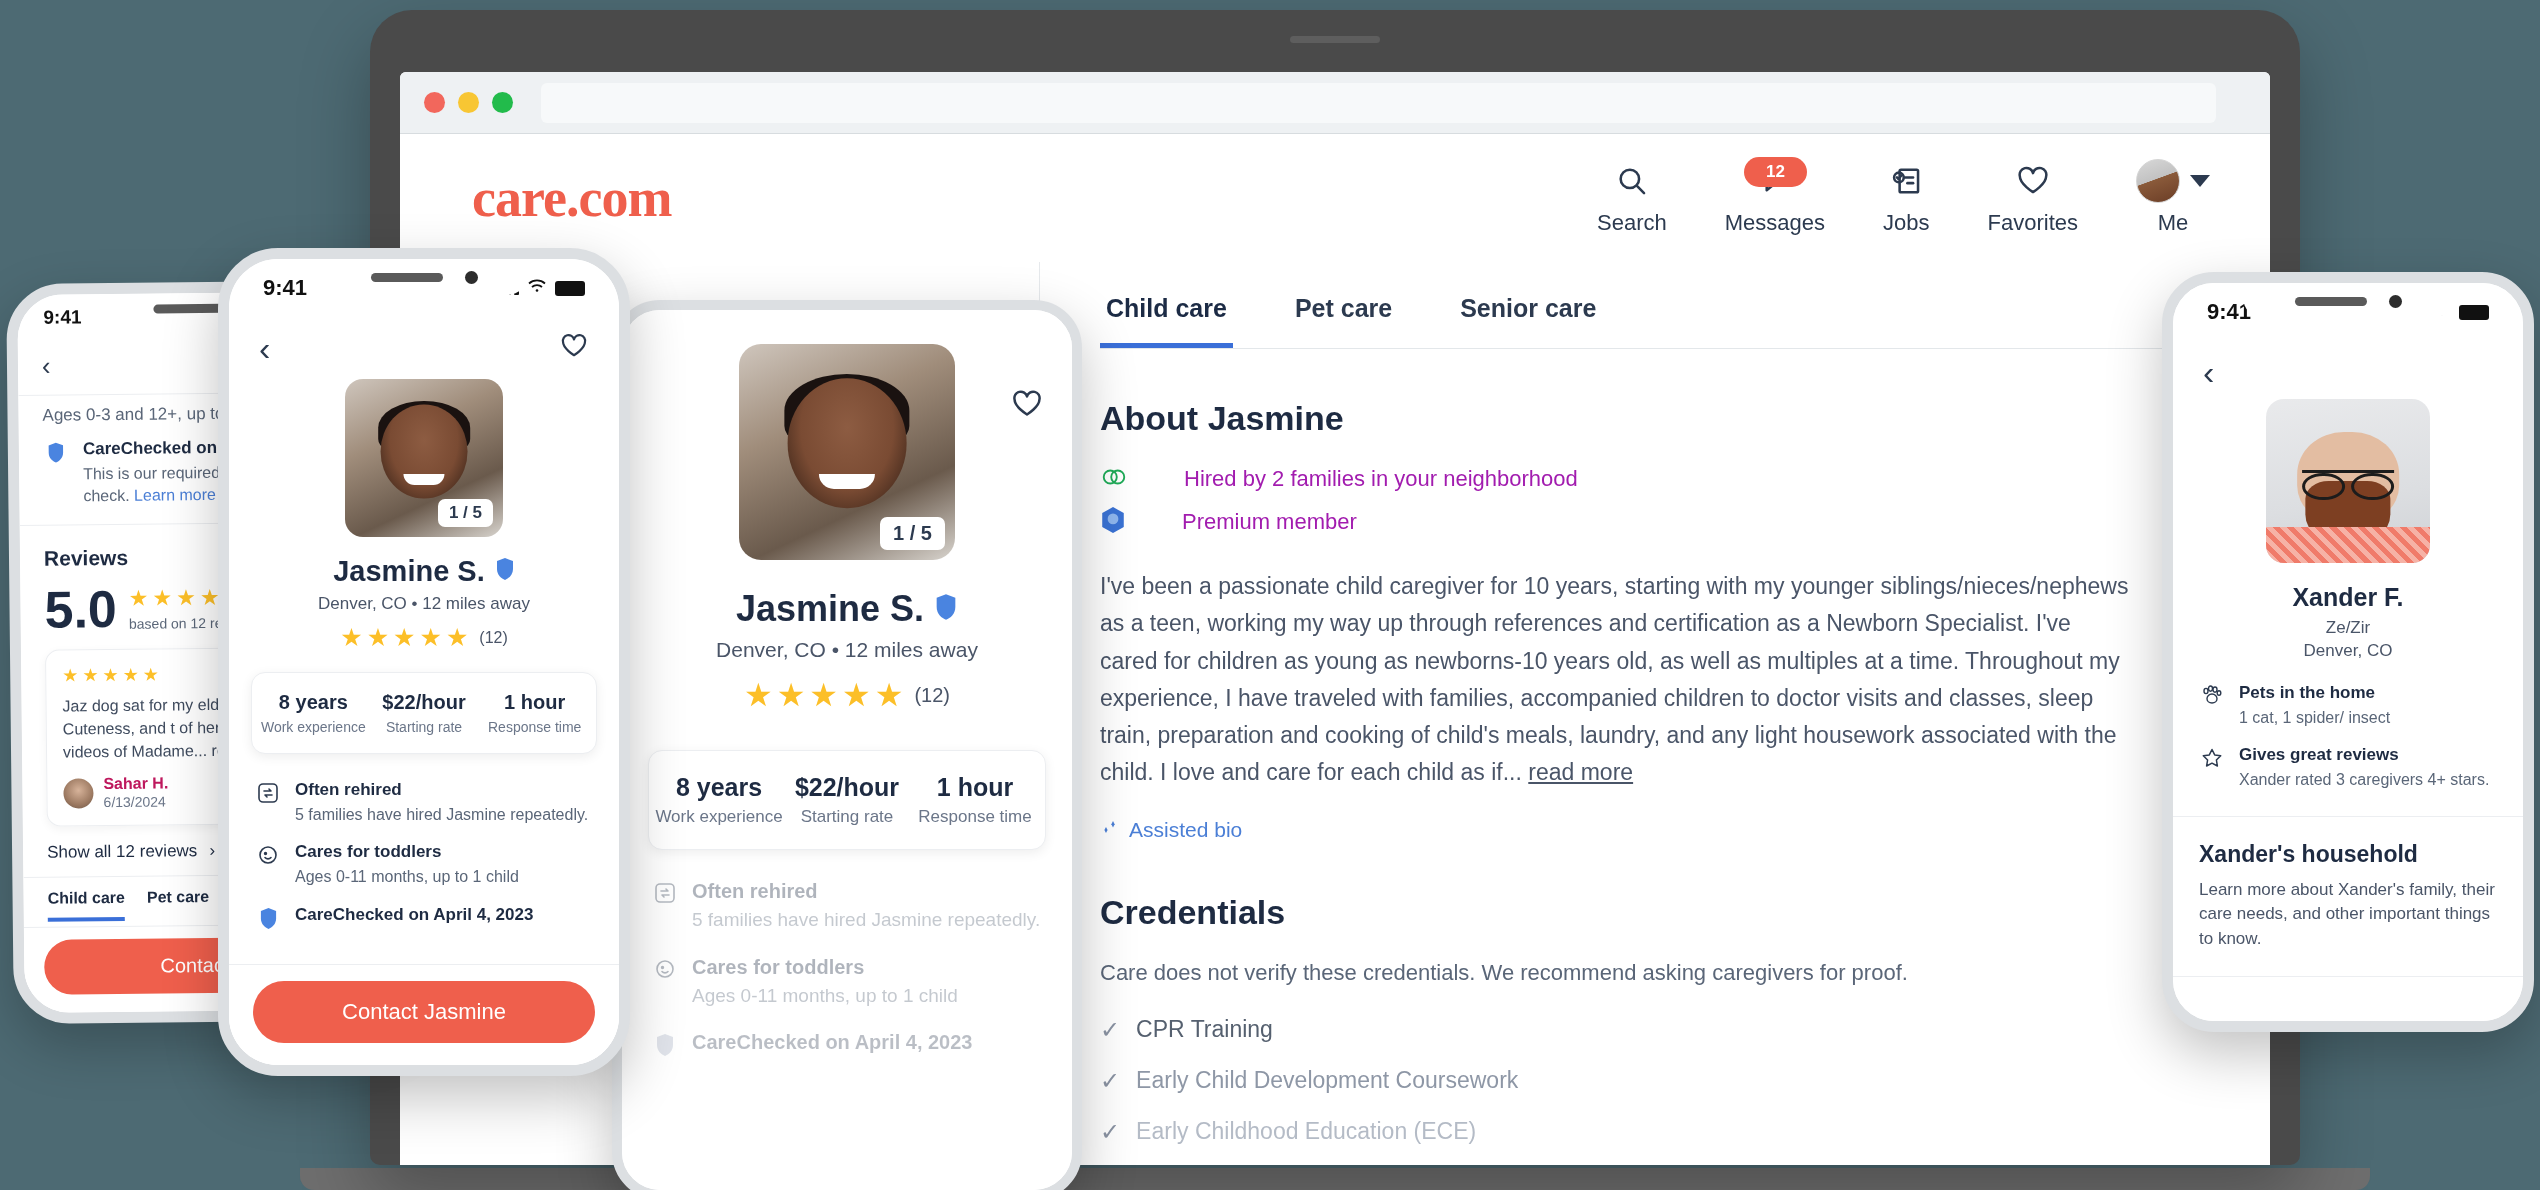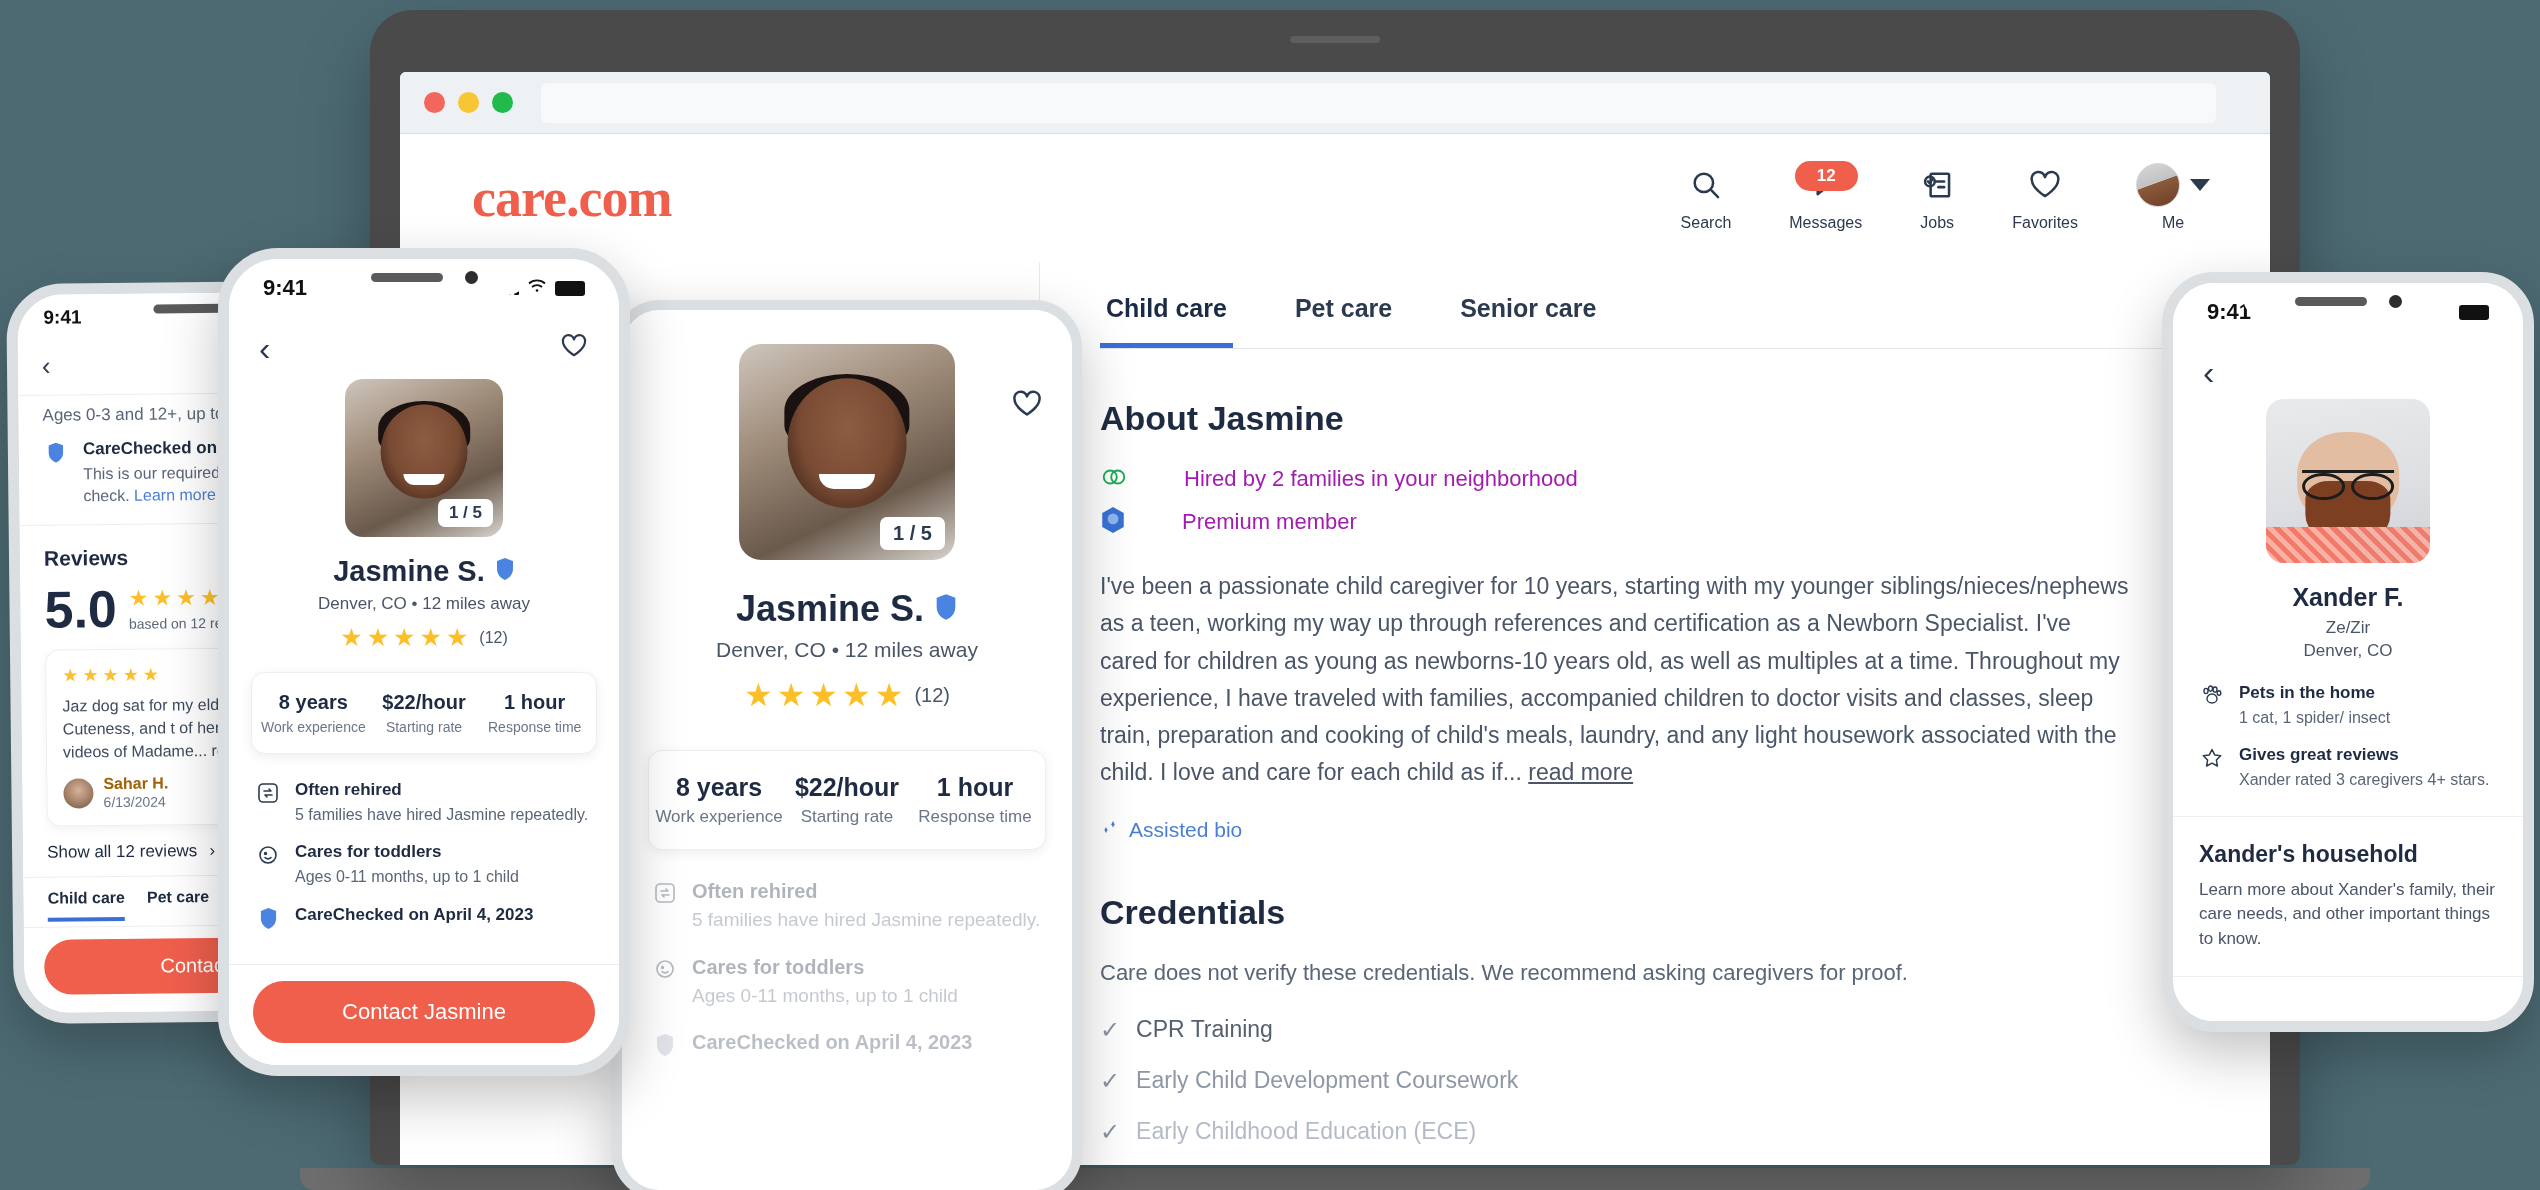--- a/index.html
+++ b/index.html
@@ -67,21 +67,21 @@
     font-family: "Liberation Serif", serif;
     font-weight: bold; font-size: 54px;
     color: #ef5f4c; letter-spacing: -1px;
   }
   .nav { margin-left: auto; display: flex; align-items: flex-start; gap: 58px; }
   .nav-item {
     display: flex; flex-direction: column; align-items: center;
     gap: 9px; position: relative; cursor: pointer;
   }
   .nav-icon { height: 40px; display: flex; align-items: center; justify-content: center; position: relative; }
-  .nav-label { font-size: 16px; color: #2c3a4f; }
+  .nav-label { font-size: 22px; color: #2c3a4f; }
   .badge {
     position: absolute; top: -4px; right: -14px;
     min-width: 30px; height: 30px; padding: 0 22px;
     background: #ef5f4c; color: #fff;
     border-radius: 15px; font-size: 17px; font-weight: bold;
     display: flex; align-items: center; justify-content: center;
   }
   .avatar-nav {
     width: 44px; height: 44px; border-radius: 50%;
     background: linear-gradient(160deg,#d8d8d8 0%,#c2c2c2 45%,#8a5a3a 46%,#6b3d26 100%);
@@ -233,21 +233,21 @@
   #phoneA .rv-head { display: flex; align-items: center; justify-content: space-between; padding: 16px 24px 0 24px; }
   #phoneA .rv-title { font-size: 21px; font-weight: bold; color: #1e2b42; }
   #phoneA .rv-circle { width: 34px; height: 34px; border-radius: 50%; border: 1px solid #ccd2d8; }
   #phoneA .rv-score { display: flex; align-items: center; gap: 12px; padding: 8px 24px 0 24px; }
   #phoneA .rv-num { font-size: 52px; font-weight: bold; color: #1e2b42; line-height: 1; }
   #phoneA .rv-based { font-size: 14px; color: #5a6678; margin-top: 4px; }
   #phoneA .rv-card { margin: 14px 24px 0 24px; border: 1px solid #eceef1; border-radius: 14px; box-shadow: 0 3px 10px rgba(0,0,0,0.05); padding: 14px 16px; }
   #phoneA .rv-text { font-size: 16px; color: #3f4b5e; line-height: 1.45; margin-top: 8px; }
   #phoneA .rv-auth { display: flex; align-items: center; gap: 10px; margin-top: 12px; }
   #phoneA .rv-ava { width: 30px; height: 30px; border-radius: 50%; background: radial-gradient(circle at 50% 40%,#d7b39a 0%,#9d7a62 60%,#6a5344 100%); }
-  #phoneA .rv-an { font-size: 16px; font-weight: bold; color: #a16207; }
+  #phoneA .rv-an { font-size: 16px; font-weight: bold; color: #be185d; }
   #phoneA .rv-ad { font-size: 14px; color: #6b7689; }
   #phoneA .showall { display: flex; align-items: center; gap: 12px; font-size: 17px; color: #1e2b42; padding: 16px 24px 14px 24px; border-bottom: 1px solid #eceef1; cursor: pointer; }
   #phoneA .ptabs { display: flex; gap: 22px; padding: 12px 24px 0 24px; }
   #phoneA .ptab { font-size: 16px; font-weight: bold; color: #1e2b42; padding-bottom: 10px; border-bottom: 4px solid transparent; cursor: pointer; }
   #phoneA .ptab.active { border-bottom-color: #3a6fd8; }
   #phoneA .about-t { font-size: 22px; font-weight: bold; color: #8c95a3; padding: 14px 24px 0 24px; }
   #phoneA .cta { font-size: 20px; padding: 16px 0; }
   #phoneA .cta-wrap { padding: 12px 20px 18px 20px; }
 
   

